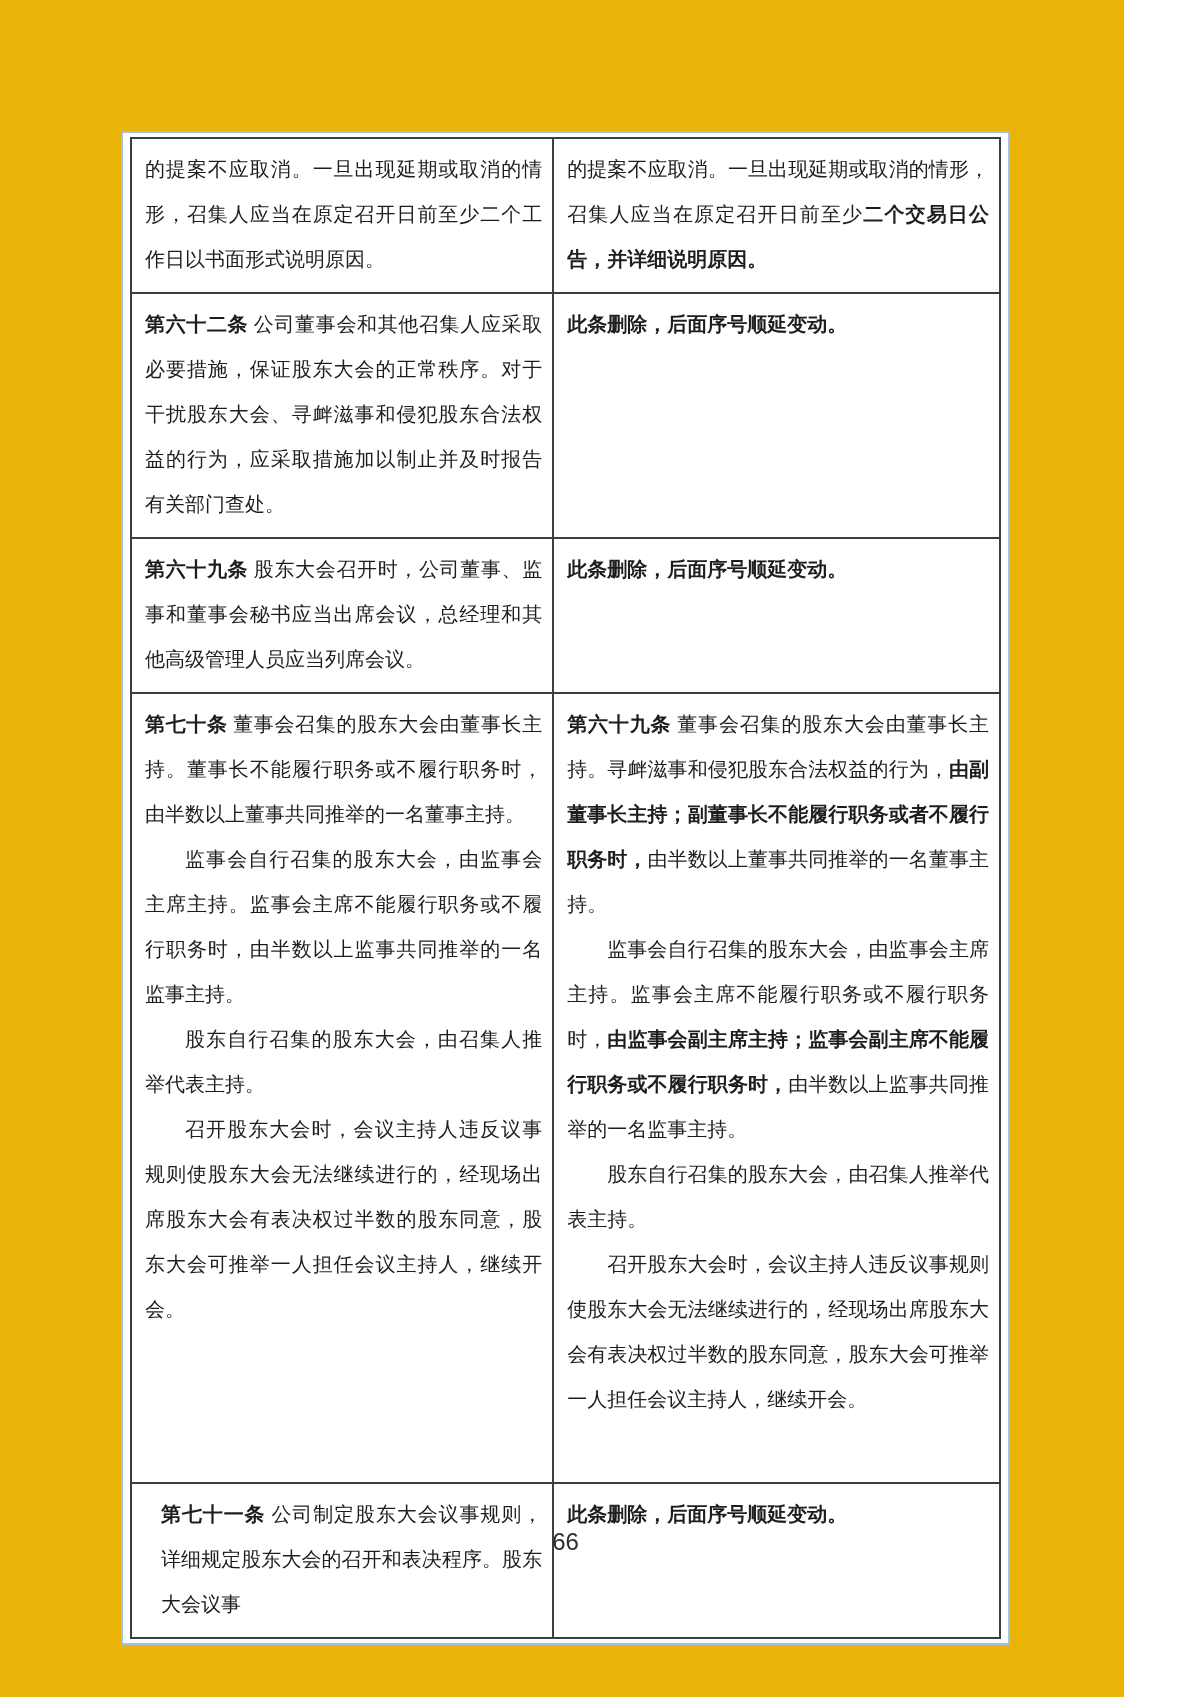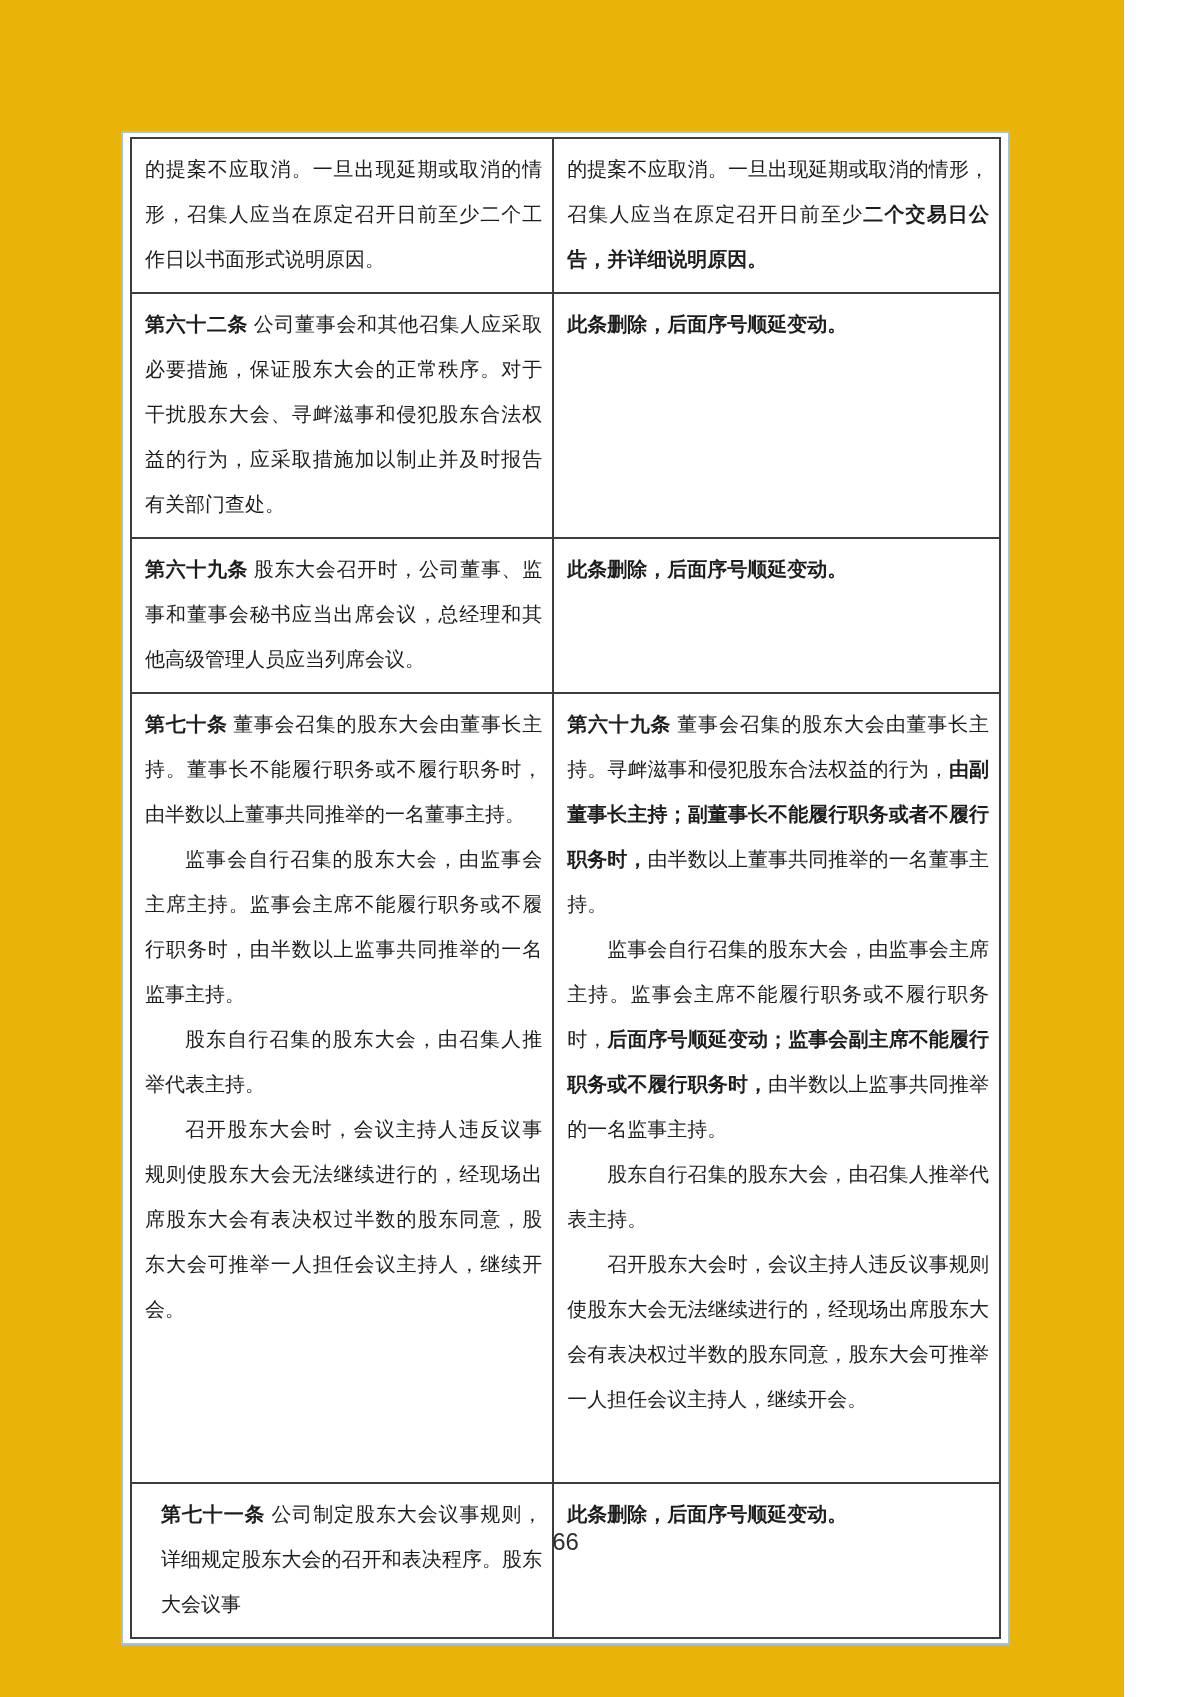--- a/index.html
+++ b/index.html
@@ -72,21 +72,21 @@
           </tr>
           <tr class="row-3">
             <td class="cell-left" style="border-color: rgb(61, 61, 61); color: rgb(29, 29, 29); margin-top: 16px;">
               <div class="para"><span class="run-bold">第七十条</span><span class="run"> 董事会召集的股东大会由董事长主持。董事长不能履行职务或不履行职务时，由半数以上董事共同推举的一名董事主持。</span></div>
               <div class="para indent"><span class="run">监事会自行召集的股东大会，由监事会主席主持。监事会主席不能履行职务或不履行职务时，由半数以上监事共同推举的一名监事主持。</span></div>
               <div class="para indent"><span class="run">股东自行召集的股东大会，由召集人推举代表主持。</span></div>
               <div class="para indent"><span class="run">召开股东大会时，会议主持人违反议事规则使股东大会无法继续进行的，经现场出席股东大会有表决权过半数的股东同意，股东大会可推举一人担任会议主持人，继续开会。</span></div>
             </td>
             <td class="cell-right" style="border-color: rgb(61, 61, 61); color: rgb(29, 29, 29);">
               <div class="para"><span class="run-bold">第六十九条</span><span class="run"> 董事会召集的股东大会由董事长主持。寻衅滋事和侵犯股东合法权益的行为，</span><span class="run-bold">由副董事长主持；副董事长不能履行职务或者不履行职务时，</span><span class="run">由半数以上董事共同推举的一名董事主持。</span></div>
-              <div class="para indent"><span class="run">监事会自行召集的股东大会，由监事会主席主持。监事会主席不能履行职务或不履行职务时，</span><span class="run-bold">后面序号顺延变动；监事会副主席不能履行职务或不履行职务时，</span><span class="run">由半数以上监事共同推举的一名监事主持。</span></div>
+              <div class="para indent"><span class="run">监事会自行召集的股东大会，由监事会主席主持。监事会主席不能履行职务或不履行职务时，</span><span class="run-bold">由监事会副主席主持；监事会副主席不能履行职务或不履行职务时，</span><span class="run">由半数以上监事共同推举的一名监事主持。</span></div>
               <div class="para indent"><span class="run">股东自行召集的股东大会，由召集人推举代表主持。</span></div>
               <div class="para indent"><span class="run">召开股东大会时，会议主持人违反议事规则使股东大会无法继续进行的，经现场出席股东大会有表决权过半数的股东同意，股东大会可推举一人担任会议主持人，继续开会。</span></div>
             </td>
           </tr>
           <tr class="row-4">
             <td class="cell-left" style="border-color: rgb(61, 61, 61); color: rgb(29, 29, 29); padding-left: 29px;">
               <div class="para"><span class="run-bold">第七十一条</span><span class="run"> 公司制定股东大会议事规则，详细规定股东大会的召开和表决程序。股东大会议事</span></div>
             </td>
             <td class="cell-right" style="border-color: rgb(61, 61, 61); color: rgb(29, 29, 29);">
               <div class="para"><span class="run-bold">此条删除，后面序号顺延变动。</span></div>

